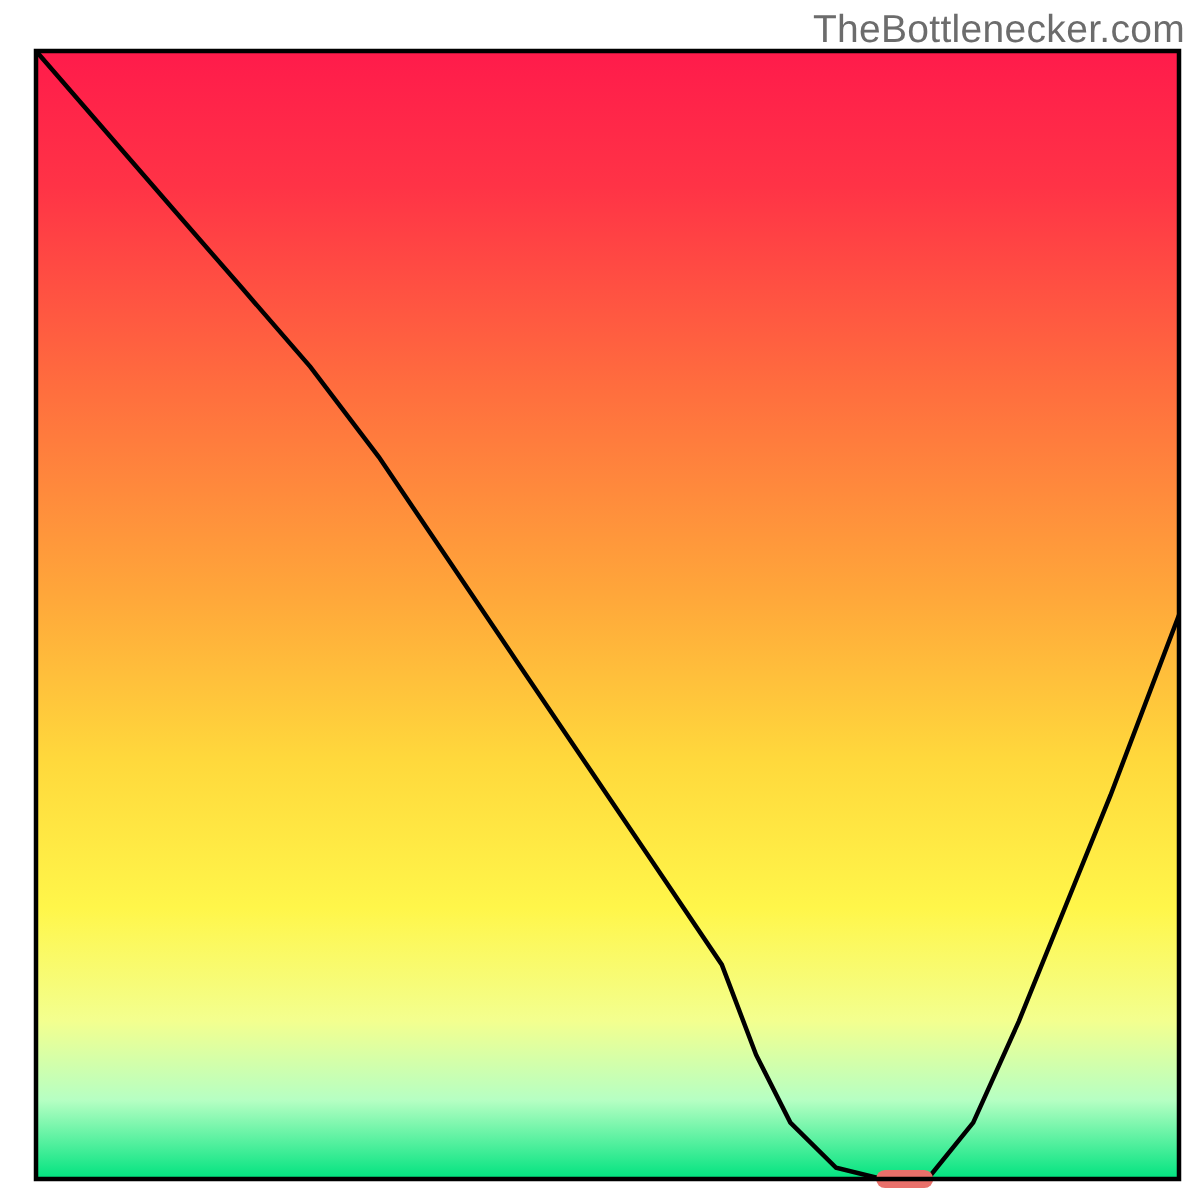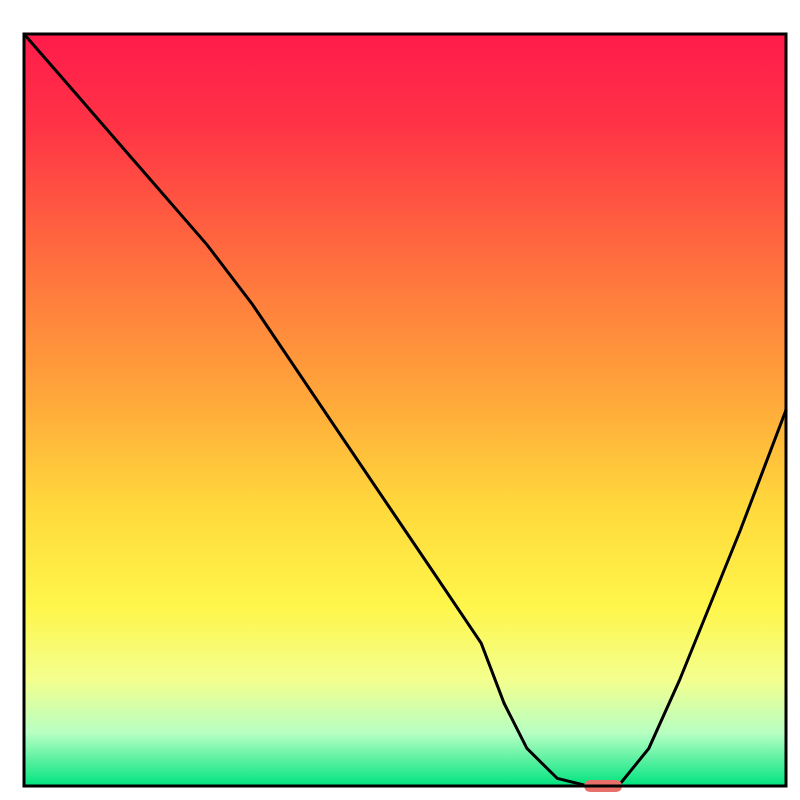--- a/index.html
+++ b/index.html
@@ -28,20 +28,21 @@
   svg.chart {
     position: absolute;
     left: 0;
     top: 0;
   }
 </style>
 </head>
 <body>
 <div class="container">
 
+<div class="watermark">TheBottlenecker.com</div>
 
 <svg class="chart" width="800" height="800" viewBox="0 0 800 800">
   <defs>
     <linearGradient id="bg-grad" x1="0" y1="0" x2="0" y2="1">
           <stop offset="0.0%" stop-color="#ff1b4b"></stop>
           <stop offset="12.0%" stop-color="#ff3346"></stop>
           <stop offset="30.0%" stop-color="#ff6e3e"></stop>
           <stop offset="48.0%" stop-color="#ffa63a"></stop>
           <stop offset="63.0%" stop-color="#ffd93c"></stop>
           <stop offset="76.0%" stop-color="#fff64a"></stop>

